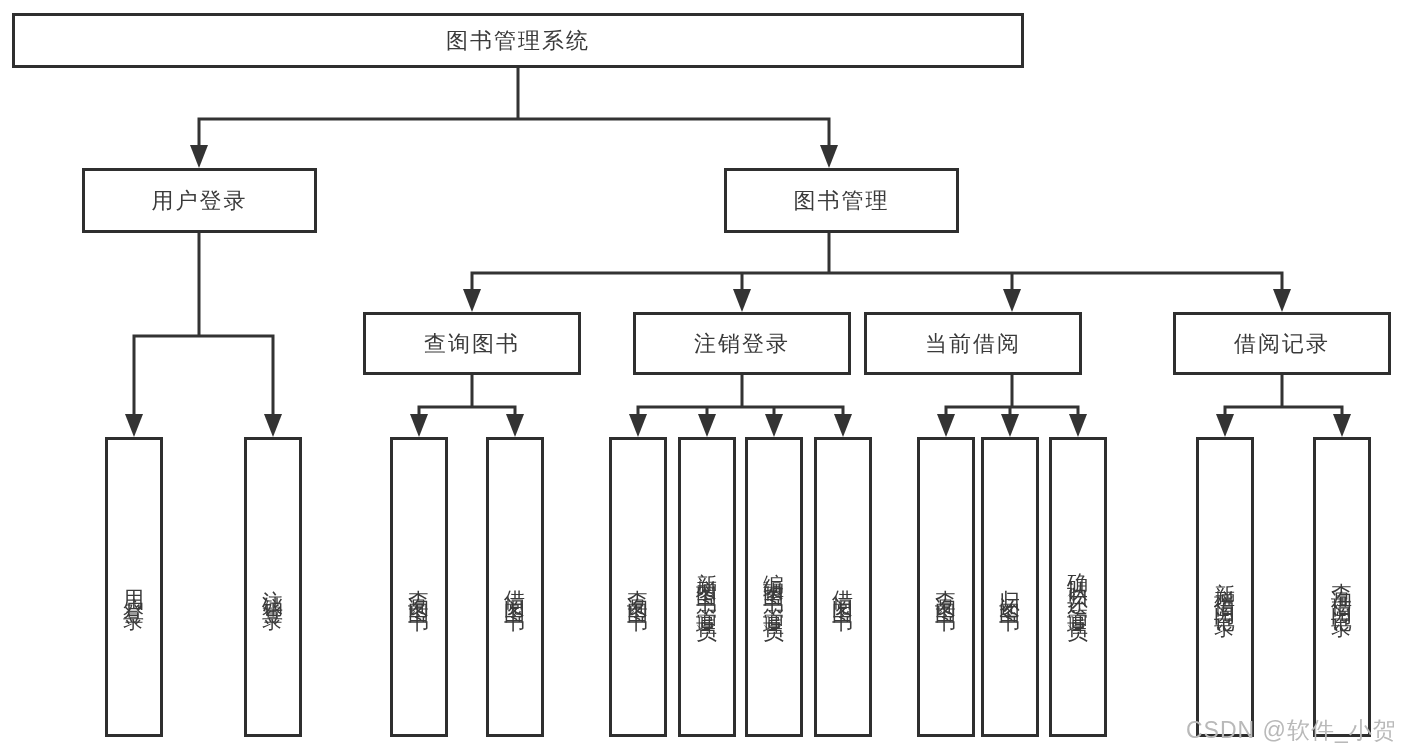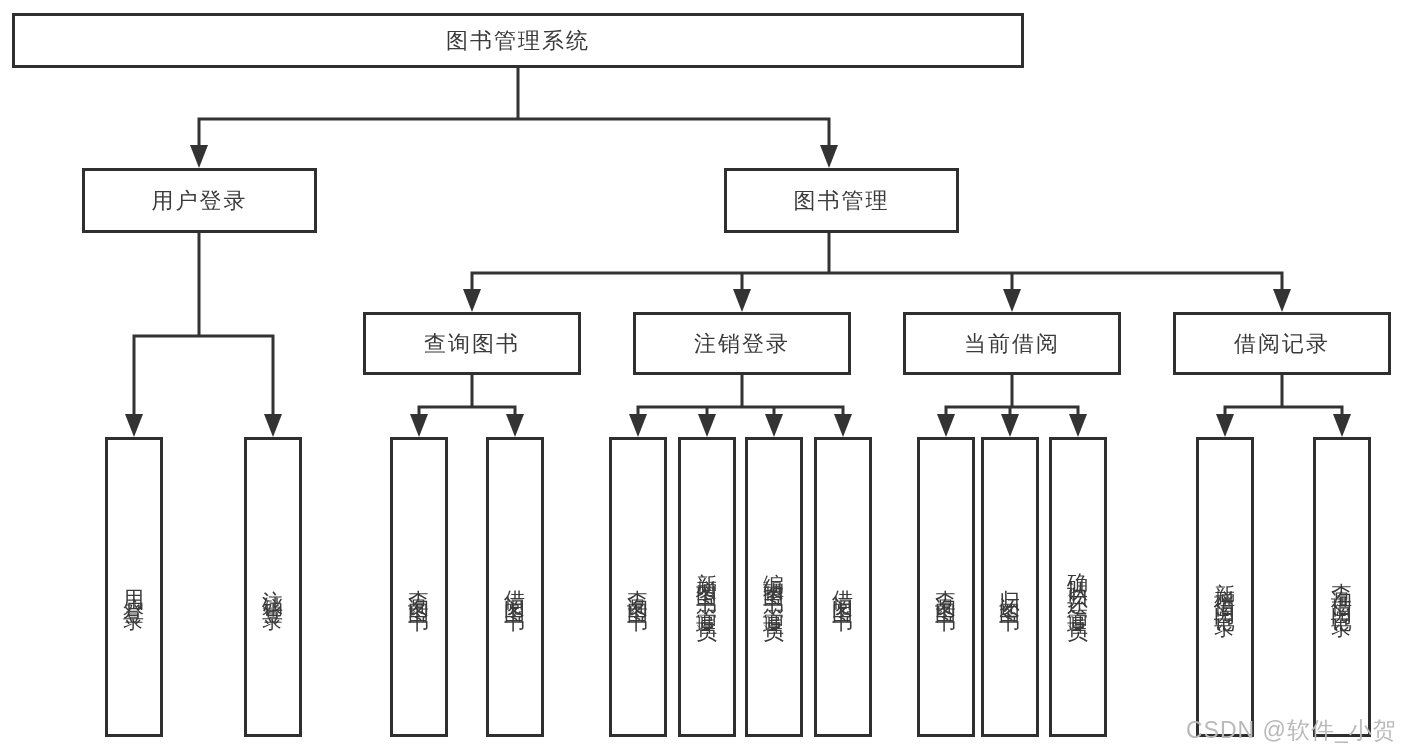--- a/index.html
+++ b/index.html
@@ -118,21 +118,21 @@
   <div class="box h-box" style="left:712px; top:168px; width:235px; height:65px;margin-left:12px;">
     <span>图书管理</span>
   </div>
 
   <div class="box h-box" style="left:363px; top:312px; width:218px; height:63px;">
     <span>查询图书</span>
   </div>
   <div class="box h-box" style="left:633px; top:312px; width:218px; height:63px;">
     <span>注销登录</span>
   </div>
-  <div class="box h-box" style="left:903px; top:312px; width:218px; height:63px;">
+  <div class="box h-box" style="left:864px; top:312px; width:218px; height:63px;">
     <span>当前借阅</span>
   </div>
   <div class="box h-box" style="left:1173px; top:312px; width:218px; height:63px;text-align:right;">
     <span>借阅记录</span>
   </div>
 
   <div class="box v-box" style="left:105px; top:437px; width:58px; height:300px;">
     <span>用户登录</span>
   </div>
   <div class="box v-box" style="left:244px; top:437px; width:58px; height:300px;">

